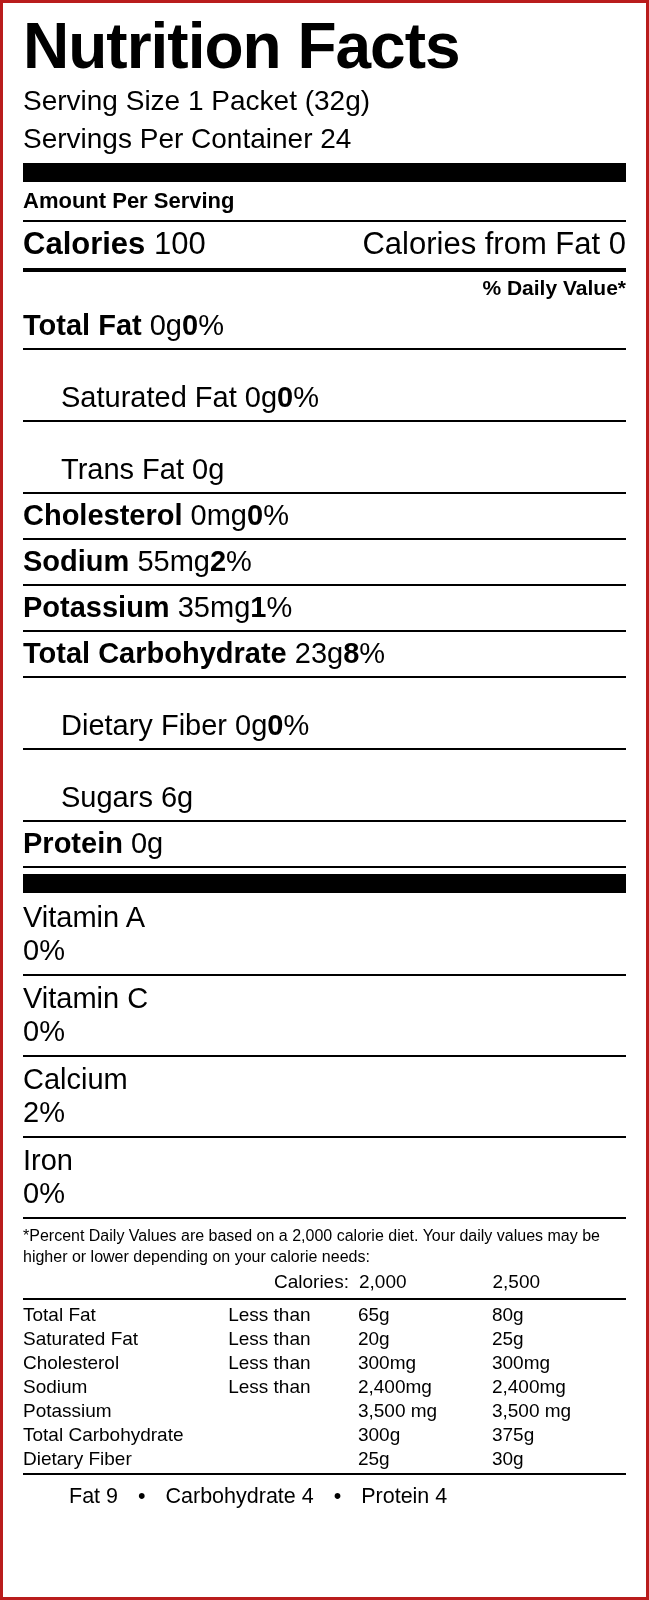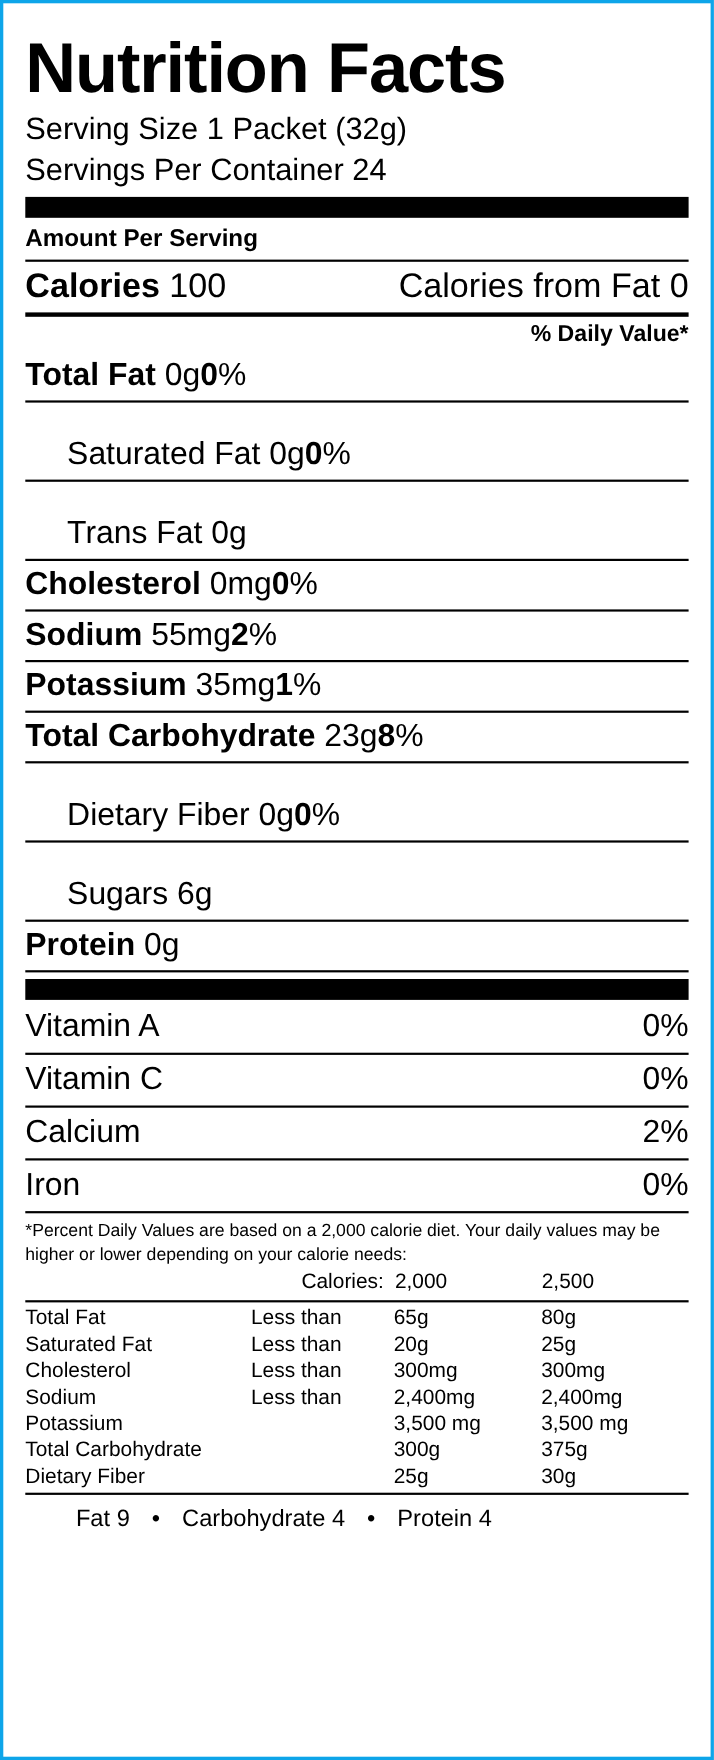--- a/index.html
+++ b/index.html
@@ -10,22 +10,22 @@
   body {
     font-family: "Liberation Sans", sans-serif;
     color: #000000;
   }
   .label {
     position: relative;
     width: 649px;
     height: 1600px;
     box-sizing: border-box;
     background: #fff;
-    border: 3px solid #0ea5e9;
-    padding: 26px 20px 6px 20px;
+    border: 3px solid #b91c1c;
+    padding: 10px 20px 6px 20px;
   }
   .title {
     font-size: 64px;
     font-weight: bold;
     letter-spacing: -1px;
     line-height: 0.98;
     margin: 2px 0 4px 0;
     white-space: nowrap;
   }
   .serving-line {
@@ -87,20 +87,21 @@
   }
   .row .pct .sym {
     font-weight: normal;
   }
   .vit-row {
     display: flex;
     justify-content: space-between;
     align-items: baseline;
     font-size: 29px;
     padding: 6px 0 7px 0;
+    flex-direction: column;
   }
   .footnote {
     font-size: 16px;
     line-height: 1.32;
     padding: 6px 0 2px 0;
   }
   table.dv {
     width: 100%;
     border-collapse: collapse;
     font-size: 19px;

